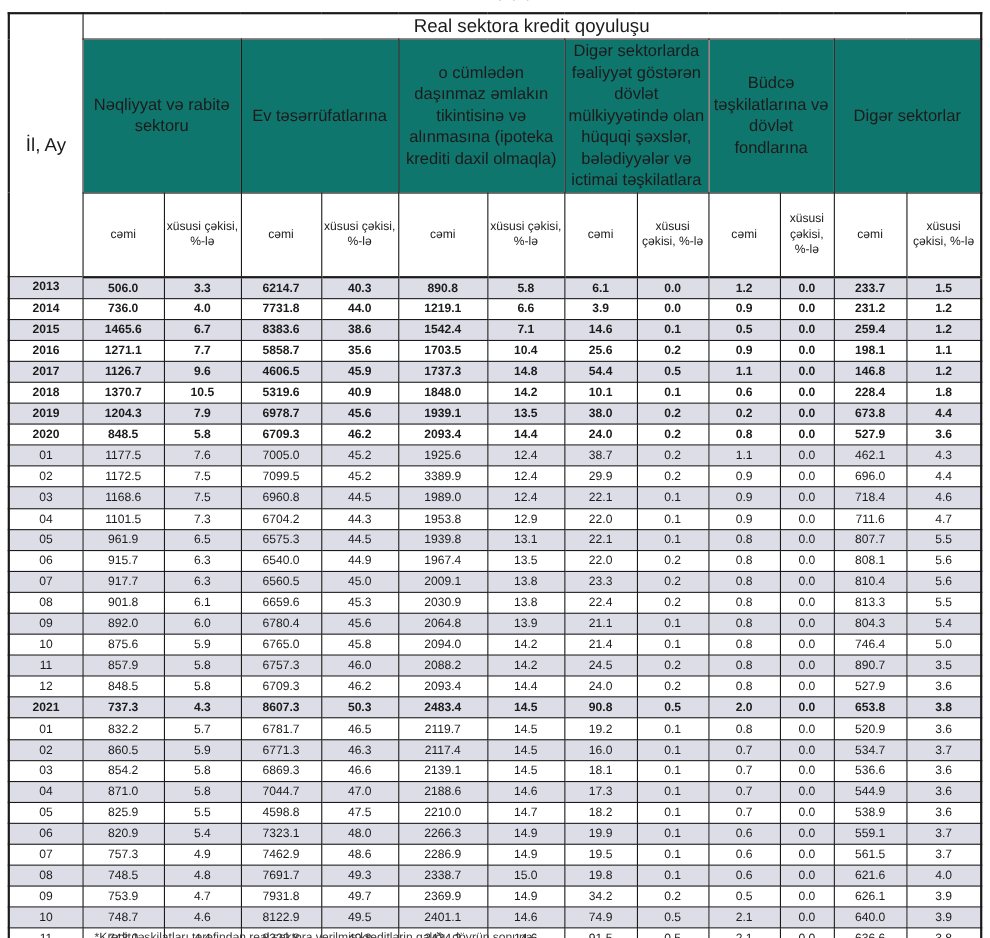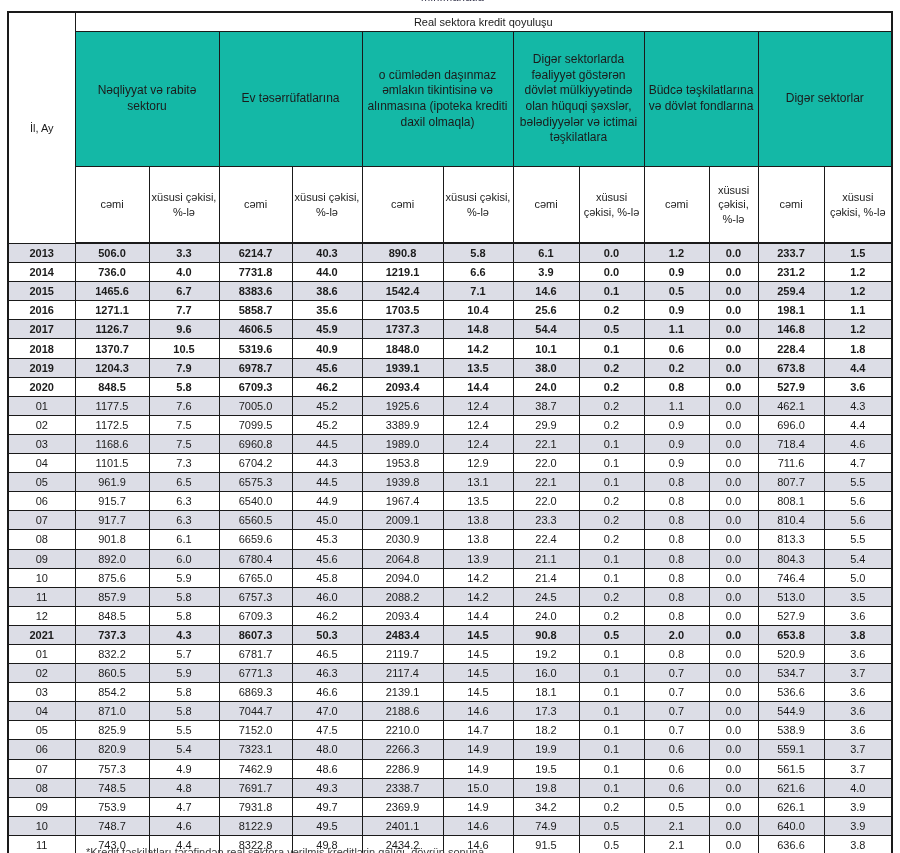--- a/index.html
+++ b/index.html
@@ -28,24 +28,24 @@
   }
   table.main th, table.main td {
     border: 1px solid #1a1a1a;
     text-align: center;
     vertical-align: middle;
     padding: 1px 2px;
     font-size: 11px;
     font-weight: 400;
     overflow: hidden;
   }
-  tr.title-row th { height: 16px; font-size: 11px; background: #ffffff; }
+  tr.title-row th { height: 16px; font-size: 17px; background: #ffffff; }
   th.row-header { background: #ffffff; font-size: 12px; }
   tr.group-row th {
-    height: 132px; background: #14b8a6; line-height: 1.3; font-size: 12px;
+    height: 132px; background: #0f766e; line-height: 1.3; font-size: 15px;
   }
   tr.sub-row th {
     height: 73px; background: #ffffff; line-height: 1.3;
     border-bottom: 2px solid #1a1a1a;
   }
   tbody td { height: 16.1px; padding: 0 2px; }
   tbody tr.stripe td { background: #dcdde6; }
   tbody tr.year td { font-weight: 700; }
   tbody td.lbl { font-weight: normal; }
 </style>
@@ -374,21 +374,21 @@
         <td>857.9</td>
         <td>5.8</td>
         <td>6757.3</td>
         <td>46.0</td>
         <td>2088.2</td>
         <td>14.2</td>
         <td>24.5</td>
         <td>0.2</td>
         <td>0.8</td>
         <td>0.0</td>
-        <td>513.0</td>
+        <td>890.7</td>
         <td>3.5</td>
       </tr>
       <tr class="">
         <td class="lbl">12</td>
         <td>848.5</td>
         <td>5.8</td>
         <td>6709.3</td>
         <td>46.2</td>
         <td>2093.4</td>
         <td>14.4</td>
@@ -471,21 +471,21 @@
         <td>0.1</td>
         <td>0.7</td>
         <td>0.0</td>
         <td>544.9</td>
         <td>3.6</td>
       </tr>
       <tr class="">
         <td class="lbl">05</td>
         <td>825.9</td>
         <td>5.5</td>
-        <td>7152.0</td>
+        <td>4598.8</td>
         <td>47.5</td>
         <td>2210.0</td>
         <td>14.7</td>
         <td>18.2</td>
         <td>0.1</td>
         <td>0.7</td>
         <td>0.0</td>
         <td>538.9</td>
         <td>3.6</td>
       </tr>

